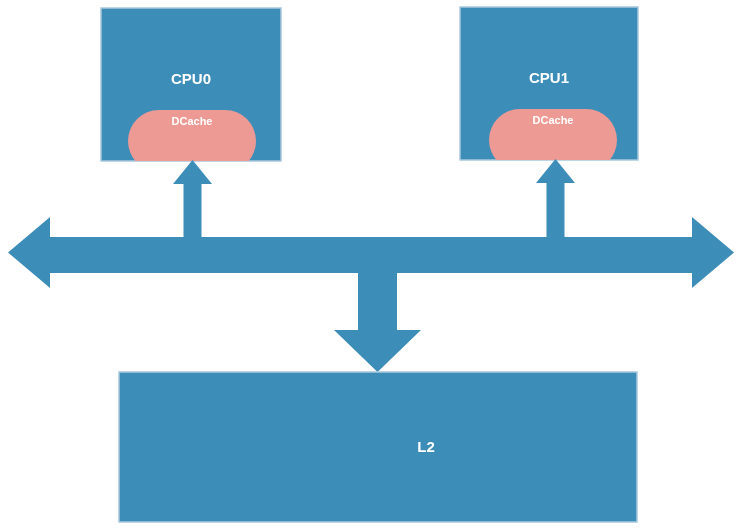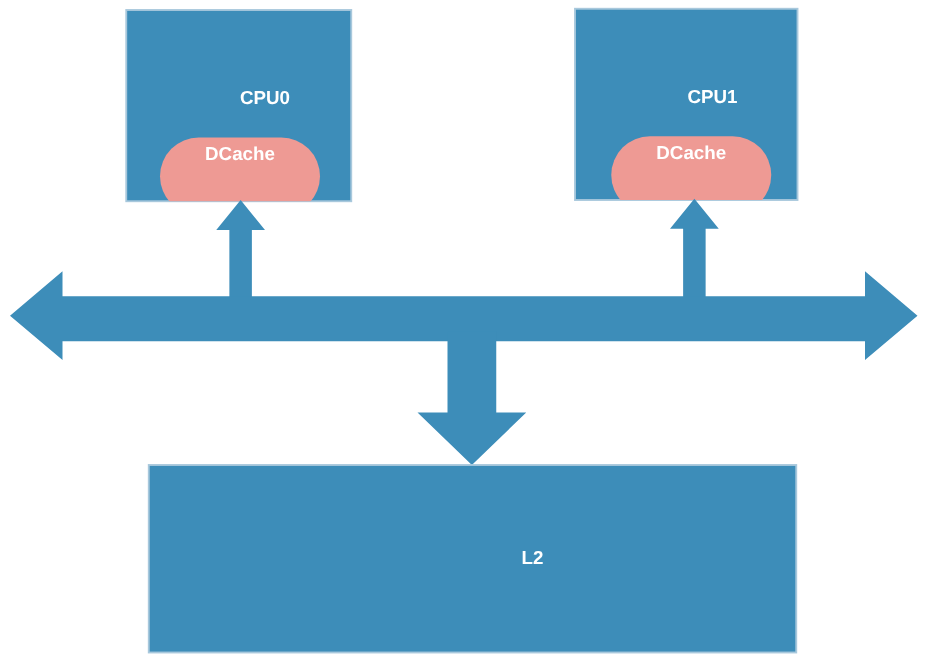--- a/index.html
+++ b/index.html
@@ -28,24 +28,23 @@
     position: absolute;
     color: #ffffff;
     font-weight: bold;
     font-family: "Liberation Sans", sans-serif;
     text-align: center;
     white-space: nowrap;
     pointer-events: none;
   }
   .cpu-label {
     font-size: 15px;
-    padding-left: 21px;
   }
   .cache-label {
-    font-size: 15px;
+    font-size: 11px;
   }
   .l2-label {
     font-size: 15px;
   }
   #cpu0-label { left: 101px; top: 70px; width: 180px; }
   #cpu1-label { left: 460px; top: 69px; width: 178px; }
   #dcache0-label { left: 128px; top: 115px; width: 128px; }
   #dcache1-label { left: 489px; top: 114px; width: 128px; }
   #l2-label { left: 119px; top: 438px; width: 614px; }
 

